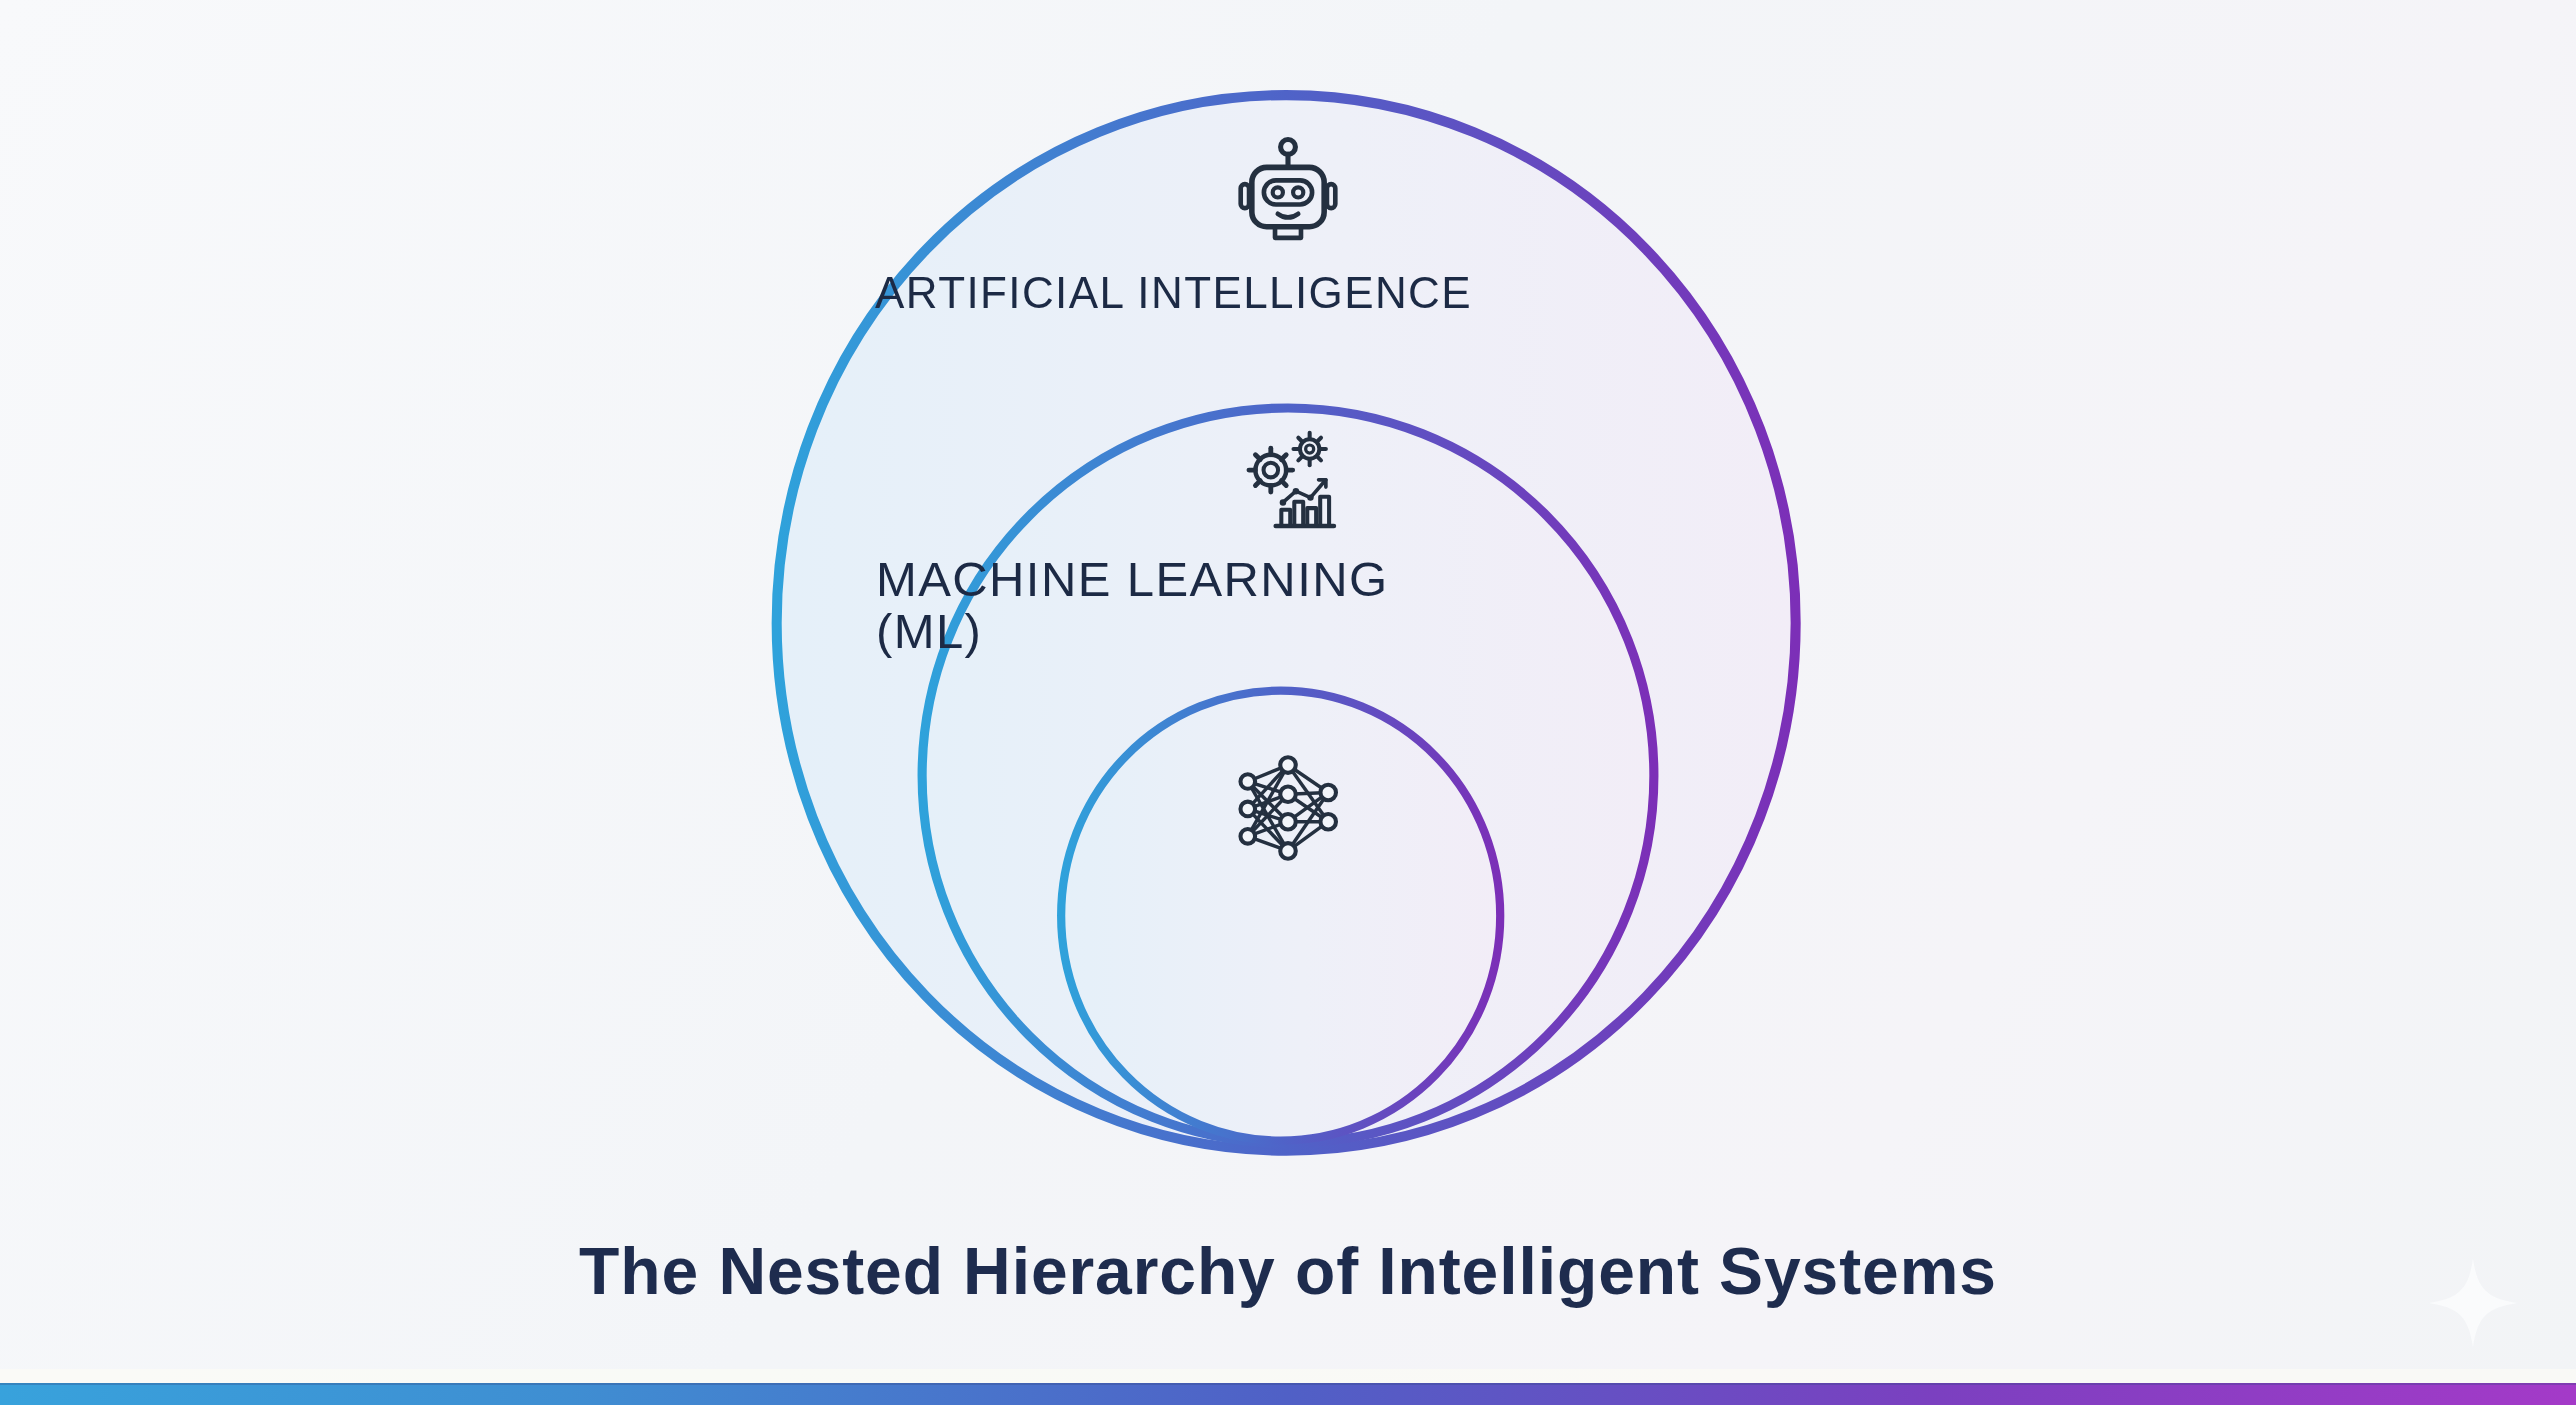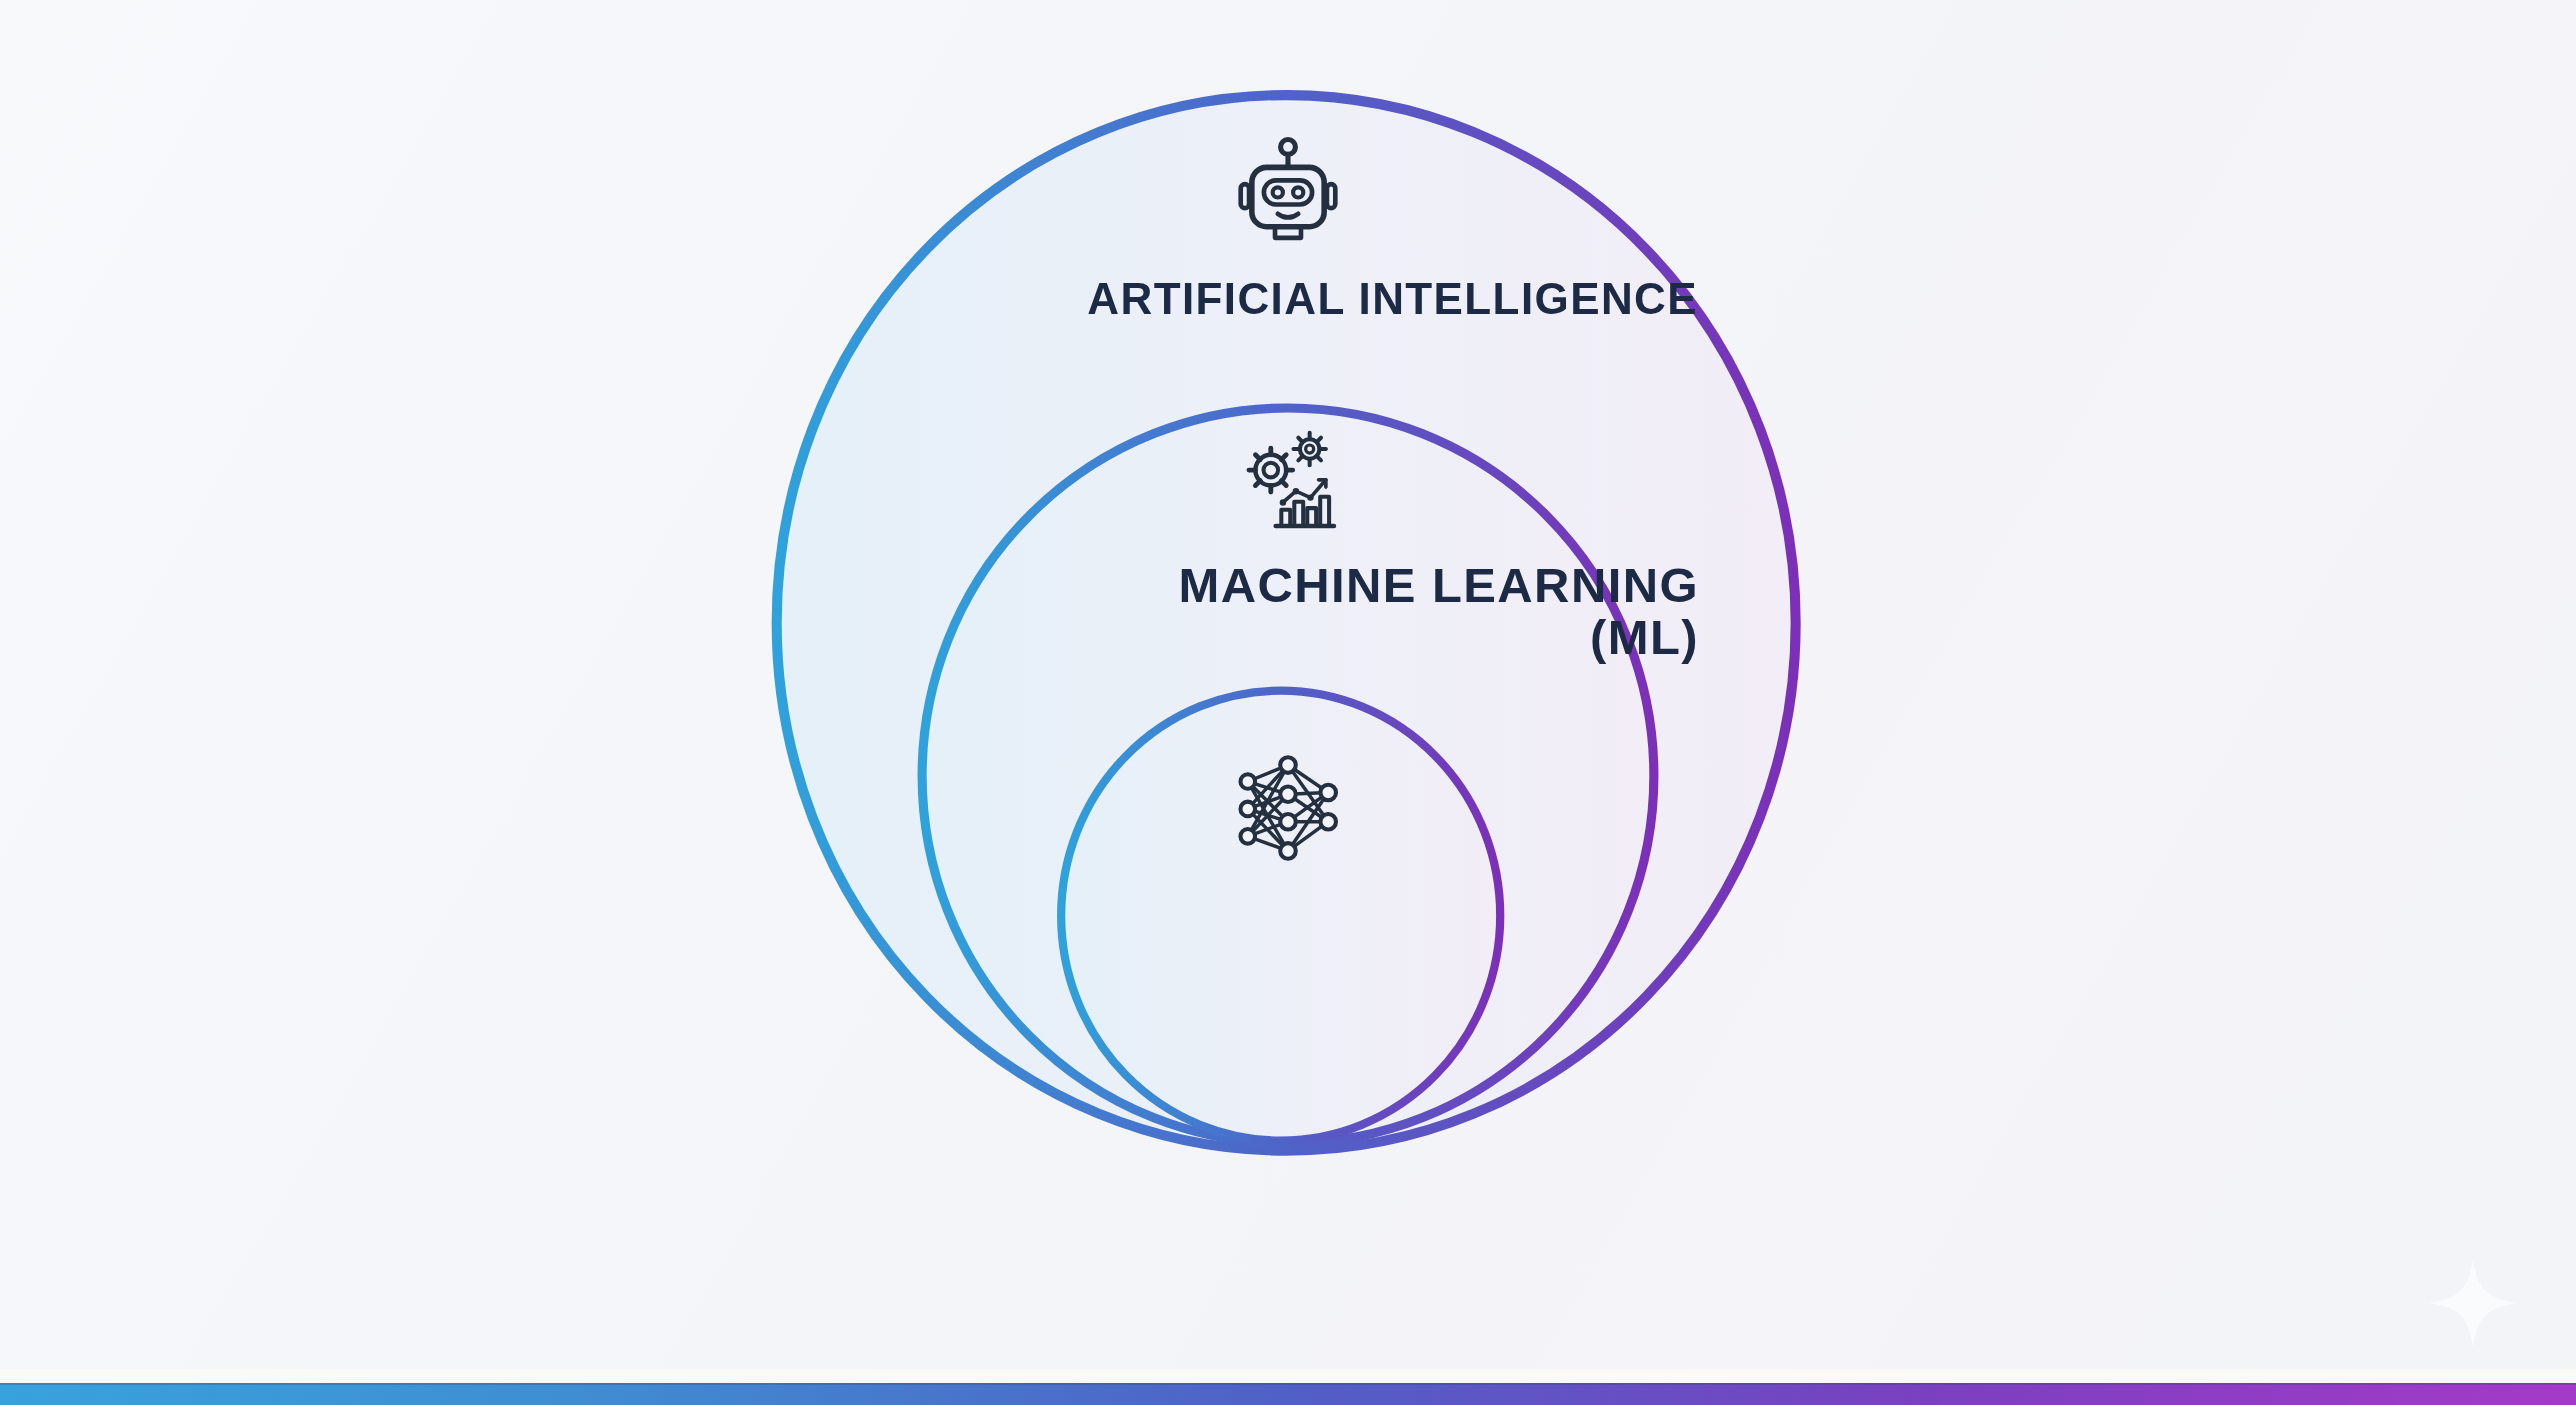--- a/index.html
+++ b/index.html
@@ -8,23 +8,22 @@
     background:linear-gradient(120deg,#f8f9fb 0%,#f3f5f8 45%,#f5f4f8 75%,#f2f4f6 100%);
     font-family:"Liberation Sans",sans-serif;
   }
   .rings-svg{position:absolute;left:0;top:0;}
   .icon{position:absolute;}
   .icon svg{display:block;width:100%;height:100%;}
   .robot-icon{left:1237px;top:135px;width:102px;height:113px;}
   .gears-icon{left:1235px;top:428px;width:104px;height:102px;}
   .nn-icon{left:1235px;top:754px;width:106px;height:108px;}
   .ring-label{
-    position:absolute;text-align:right;color:#1c2a45;font-weight:bold;
+    position:absolute;text-align:left;color:#1c2a45;font-weight:normal;
     letter-spacing:1.4px;
-    margin-top:6px;
   }
   .ring-label span{display:block;}
   .label-ai{left:875px;top:267px;width:823px;font-size:44px;line-height:52px;}
   .label-ml{left:876px;top:553px;width:823px;font-size:49px;line-height:52px;}
   .label-dl{left:1014px;top:882px;width:540px;font-size:44px;line-height:53px;}
   .main-title{
     position:absolute;left:0;top:1233px;width:2576px;text-align:center;
     font-size:66px;font-weight:bold;color:#1e2c4e;letter-spacing:0.9px;
   }
   .sparkle{position:absolute;left:2429px;top:1259px;width:88px;height:88px;opacity:.85;}
@@ -153,20 +152,21 @@
   </div>
 
   <div class="ring-label label-ai">
     <span>ARTIFICIAL INTELLIGENCE</span>
   </div>
   <div class="ring-label label-ml">
     <span>MACHINE LEARNING</span>
     <span>(ML)</span>
   </div>
 
+  <div class="main-title">The Nested Hierarchy of Intelligent Systems</div>
 
   <div class="sparkle">
     <svg viewBox="0 0 100 100">
       <path d="M50 0 C55 34 66 45 100 50 C66 55 55 66 50 100 C45 66 34 55 0 50 C34 45 45 34 50 0 Z" fill="#fcfdfe"></path>
     </svg>
   </div>
 
   <div class="light-strip"></div>
   <div class="accent-bar"></div>
 

